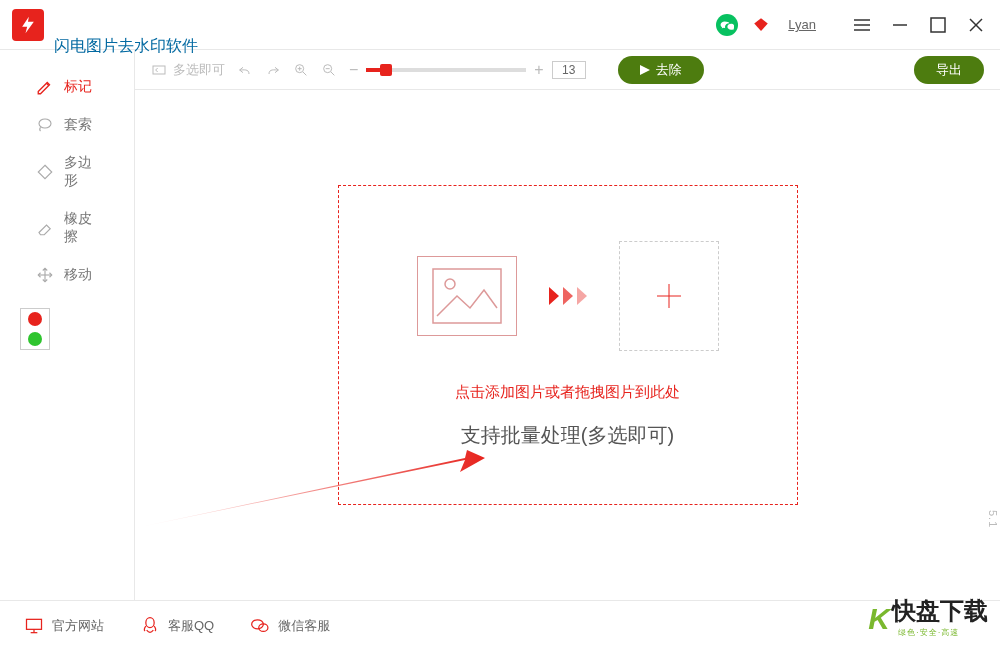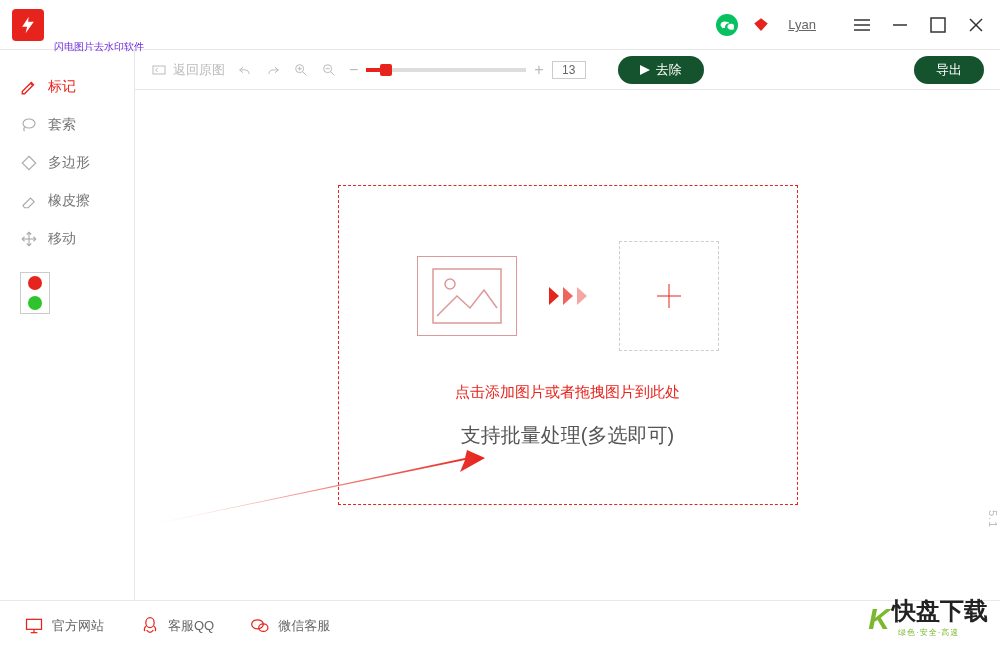--- a/index.html
+++ b/index.html
@@ -2,51 +2,51 @@
 <html><head>
 <meta charset="utf-8">
 <style>
 * { margin: 0; padding: 0; box-sizing: border-box; font-family: "Microsoft YaHei", sans-serif; }
 body { width: 1000px; height: 650px; background: #fff; position: relative; overflow: hidden; }
 
 
 .titlebar { height: 50px; display: flex; align-items: center; padding: 0 12px; border-bottom: 1px solid #e8e8e8; }
 .logo { width: 32px; height: 32px; background: #e7231d; border-radius: 4px; display: flex; align-items: center; justify-content: center; color: #fff; margin-right: 10px; }
 .logo svg { width: 20px; height: 20px; }
-.app-title { font-size: 10px; color: #6d28d9; margin-top: 44px; }
+.app-title { font-size: 16px; color: #0369a1; margin-top: 44px; }
 .titlebar-right { margin-left: auto; display: flex; align-items: center; gap: 14px; }
 .wechat-badge { width: 22px; height: 22px; border-radius: 50%; background: #07c160; display: flex; align-items: center; justify-content: center; }
 .wechat-badge svg { width: 14px; height: 14px; fill: #fff; }
 .heart-badge { width: 18px; height: 18px; }
 .user-name { font-size: 13px; color: #666; margin-left: 4px; margin-right: 20px; text-decoration: underline; }
 .win-btn { width: 24px; height: 24px; display: flex; align-items: center; justify-content: center; cursor: pointer; }
 .win-btn svg { stroke: #333; fill: none; stroke-width: 1.5; }
 
 
 .main { display: flex; height: 550px; }
 .sidebar { width: 135px; border-right: 1px solid #e8e8e8; padding-top: 18px; }
-.tool { display: flex; align-items: center; padding: 10px 20px; cursor: pointer; font-size: 14px; color: #777; gap: 10px; }
+.tool { display: flex; align-items: center; padding: 10px 36px; cursor: pointer; font-size: 14px; color: #777; gap: 10px; }
 .tool.active { color: #e7231d; }
 .tool-icon { width: 18px; height: 18px; display: flex; align-items: center; justify-content: center; }
 .tool-icon svg { width: 18px; height: 18px; }
 .color-swatches { margin: 14px 20px; border: 1px solid #ccc; width: 30px; }
 .swatch { width: 100%; height: 20px; display: flex; align-items: center; justify-content: center; }
 .swatch .dot { width: 14px; height: 14px; border-radius: 50%; }
 
 
 .content { flex: 1; display: flex; flex-direction: column; }
 .toolbar { height: 40px; border-bottom: 1px solid #e8e8e8; display: flex; align-items: center; padding: 0 16px; gap: 12px; font-size: 13px; color: #aaa; }
 .tbtn { display: flex; align-items: center; gap: 6px; color: #bbb; cursor: pointer; }
 .tbtn svg { width: 16px; height: 16px; stroke: #bbb; fill: none; stroke-width: 1.5; }
 .slider-wrap { display: flex; align-items: center; gap: 8px; }
 .slider { position: relative; width: 160px; height: 4px; background: #ddd; }
 .slider-fill { position: absolute; left: 0; top: 0; height: 100%; background: #e7231d; width: 12%; }
 .slider-thumb { position: absolute; top: 50%; transform: translate(-50%, -50%); width: 12px; height: 12px; background: #e7231d; border-radius: 2px; left: 12%; }
 .slider-val { border: 1px solid #ccc; padding: 1px 8px; font-size: 12px; color: #666; min-width: 34px; text-align: center; }
-.action-btn { background: #14532d; color: #fff; padding: 5px 22px; border-radius: 14px; font-size: 13px; display: flex; align-items: center; gap: 6px; cursor: pointer; }
+.action-btn { background: #4d7c0f; color: #fff; padding: 5px 22px; border-radius: 14px; font-size: 13px; display: flex; align-items: center; gap: 6px; cursor: pointer; }
 .action-btn svg { width: 10px; height: 10px; fill: #fff; }
 .export-btn { margin-left: auto; }
 
 .canvas { flex: 1; position: relative; display: flex; align-items: center; justify-content: center; }
 .dropzone { border: 1.5px dashed #e7231d; width: 460px; height: 320px; display: flex; flex-direction: column; align-items: center; justify-content: center; gap: 20px; cursor: pointer; }
 .dz-row { display: flex; align-items: center; gap: 30px; }
 .img-frame { width: 100px; height: 80px; border: 1.5px solid #d99; display: flex; align-items: center; justify-content: center; }
 .img-frame svg { width: 70px; height: 56px; stroke: #d99; fill: none; stroke-width: 1.5; }
 .arrows { display: flex; }
 .arrows svg { width: 14px; height: 18px; fill: #e7231d; }
@@ -175,21 +175,21 @@
     </div>
   </div>
 
   <div class="content">
     <div class="toolbar">
       <div class="tbtn">
         <svg viewBox="0 0 24 24">
             <rect x="3" y="6" width="18" height="12"></rect>
             <polyline points="10,9 7,12 10,15"></polyline>
           </svg>
-        <span>返回原图</span>
+        <span>多选即可</span>
       </div>
       <div class="tbtn">
           <svg viewBox="0 0 24 24">
             <path d="M9 8 L4 12 L9 16 M4 12 C 10 12 18 10 18 18"></path>
           </svg>
         </div>
       <div class="tbtn">
           <svg viewBox="0 0 24 24">
             <path d="M15 8 L20 12 L15 16 M20 12 C 14 12 6 10 6 18"></path>
           </svg>

